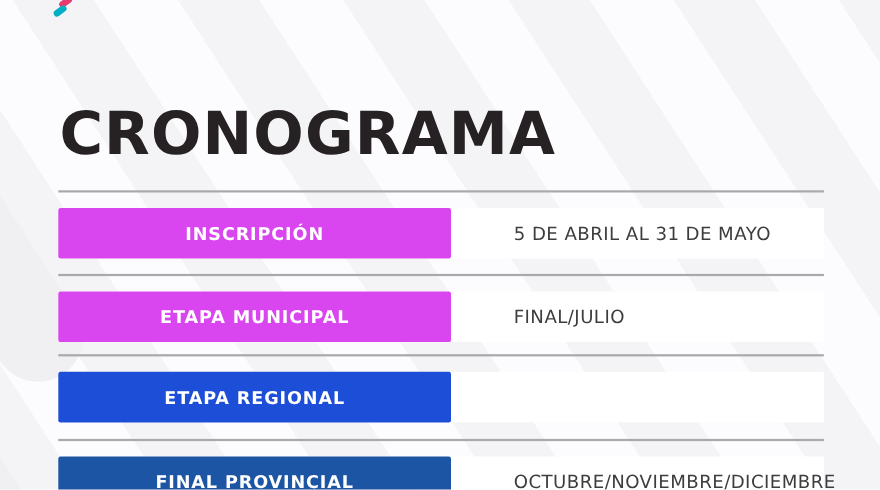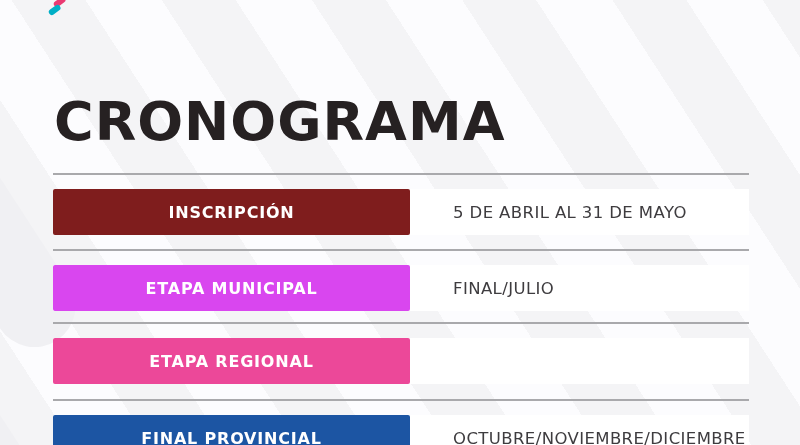--- a/index.html
+++ b/index.html
@@ -33,21 +33,21 @@
   .row-body{margin-top:14px;display:flex;height:46px;background:#ffffff;}
   .bar{
     width:357px;flex:none;display:flex;align-items:center;justify-content:center;
     border-radius:2px;
   }
   .bar-label{
     color:#ffffff;font-weight:bold;font-size:16px;letter-spacing:0.8px;
     white-space:nowrap;
   }
   .date{
-    flex:1;display:flex;align-items:center;padding-left:43px;
+    flex:1;display:flex;align-items:center;padding-left:57px;
     font-size:16.5px;letter-spacing:0.4px;color:#3e3c3f;white-space:nowrap;
   }
 </style>
 </head>
 <body>
 
 <div class="stripes"></div>
 <div class="deco deco-1"></div>
 <div class="deco deco-2"></div>
 
@@ -55,41 +55,41 @@
   <span class="stroke stroke-pink" style="background: rgb(233, 58, 114);"></span>
   <span class="stroke stroke-cyan" style="background: rgb(0, 175, 198);"></span>
 </div>
 
 <h1 class="title">CRONOGRAMA</h1>
 
 <div id="rows">
   <section class="row-group" style="top: 173px;">
     <div class="divider" style="background: rgb(169, 169, 172);"></div>
     <div class="row-body">
-      <div class="bar" style="background: #7f1d1d;">
+      <div class="bar" style="background: #d946ef;">
         <span class="bar-label">INSCRIPCIÓN</span>
       </div>
       <div class="date">5 DE ABRIL AL 31 DE MAYO</div>
     </div>
   </section>
 
   <section class="row-group" style="top: 249px;">
     <div class="divider" style="background: rgb(169, 169, 172);"></div>
     <div class="row-body">
       <div class="bar" style="background: #d946ef;">
         <span class="bar-label">ETAPA MUNICIPAL</span>
       </div>
       <div class="date">FINAL/JULIO</div>
     </div>
   </section>
 
   <section class="row-group" style="top: 322px;">
     <div class="divider" style="background: rgb(169, 169, 172);"></div>
     <div class="row-body">
-      <div class="bar" style="background: #ec4899;">
+      <div class="bar" style="background: #1d4ed8;">
         <span class="bar-label">ETAPA REGIONAL</span>
       </div>
     </div>
   </section>
 
   <section class="row-group" style="top: 399px;">
     <div class="divider" style="background: rgb(169, 169, 172);"></div>
     <div class="row-body">
       <div class="bar" style="background: rgb(28, 85, 163);">
         <span class="bar-label">FINAL PROVINCIAL</span>

